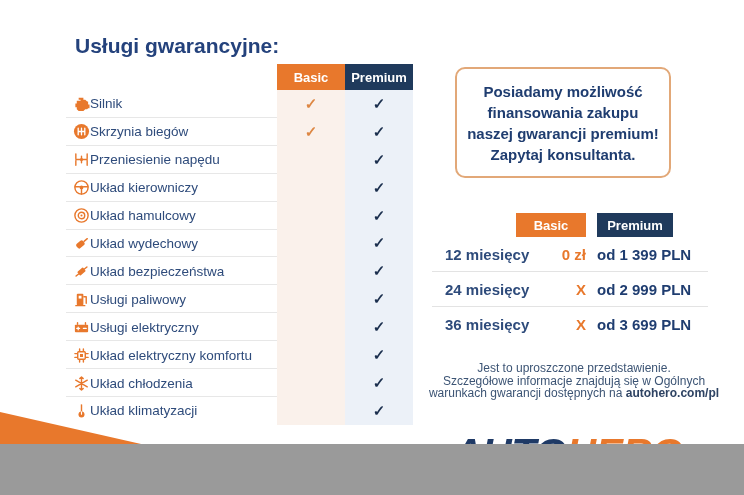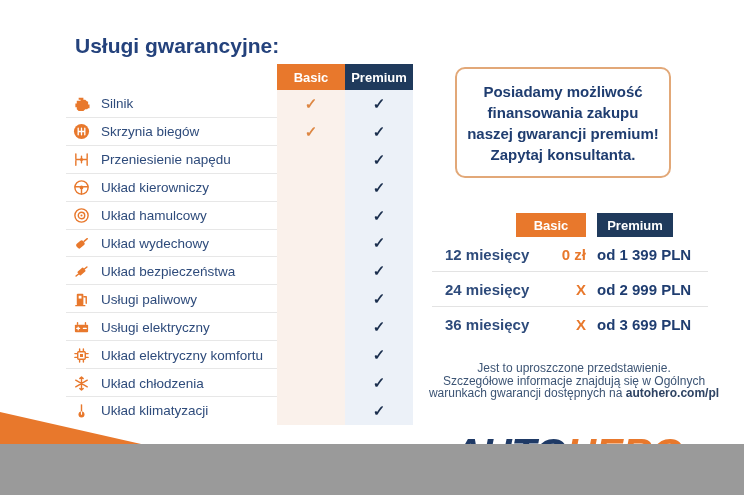--- a/index.html
+++ b/index.html
@@ -20,21 +20,21 @@
     color:#ffffff;font-size:13px;font-weight:bold;}
   .hcell.basic{background:#E8782C;}
   .hcell.premium{background:#1F3A5C;}
   .svc-body{position:absolute;left:0;top:26px;width:347px;height:335px;}
   .tint{position:absolute;top:0;height:335px;width:68px;}
   .tint.basic{left:211px;background:#FAF1EB;}
   .tint.premium{left:279px;background:#ECF1F8;}
   .svc-row{position:relative;height:27.916px;display:flex;align-items:center;}
   .svc-row:not(:last-child)::after{content:"";position:absolute;left:0;bottom:0;width:211px;height:1px;background:#E7E7E7;}
   .svc-icon{width:17px;height:17px;margin-left:7px;flex:0 0 auto;}
-  .svc-label{margin-left:11px;font-size:13.5px;color:#2E4B7B;white-space:nowrap;}
+  .svc-label{font-size:13.5px;color:#2E4B7B;white-space:nowrap;}
   .chk{position:absolute;top:0;height:100%;display:flex;align-items:center;justify-content:center;
     font-size:15px;font-weight:bold;}
   .chk.basic{left:211px;width:68px;color:#DD8743;}
   .chk.premium{left:279px;width:68px;color:#1B2F4E;}
 
   
   .promo-box{position:absolute;left:455px;top:67px;width:216px;height:111px;border:2px solid #E2A878;
     border-radius:10px;box-sizing:border-box;display:flex;align-items:center;justify-content:center;}
   .promo-text{width:196px;text-align:center;font-size:15px;font-weight:bold;color:#1F3D70;line-height:21px;}
 

